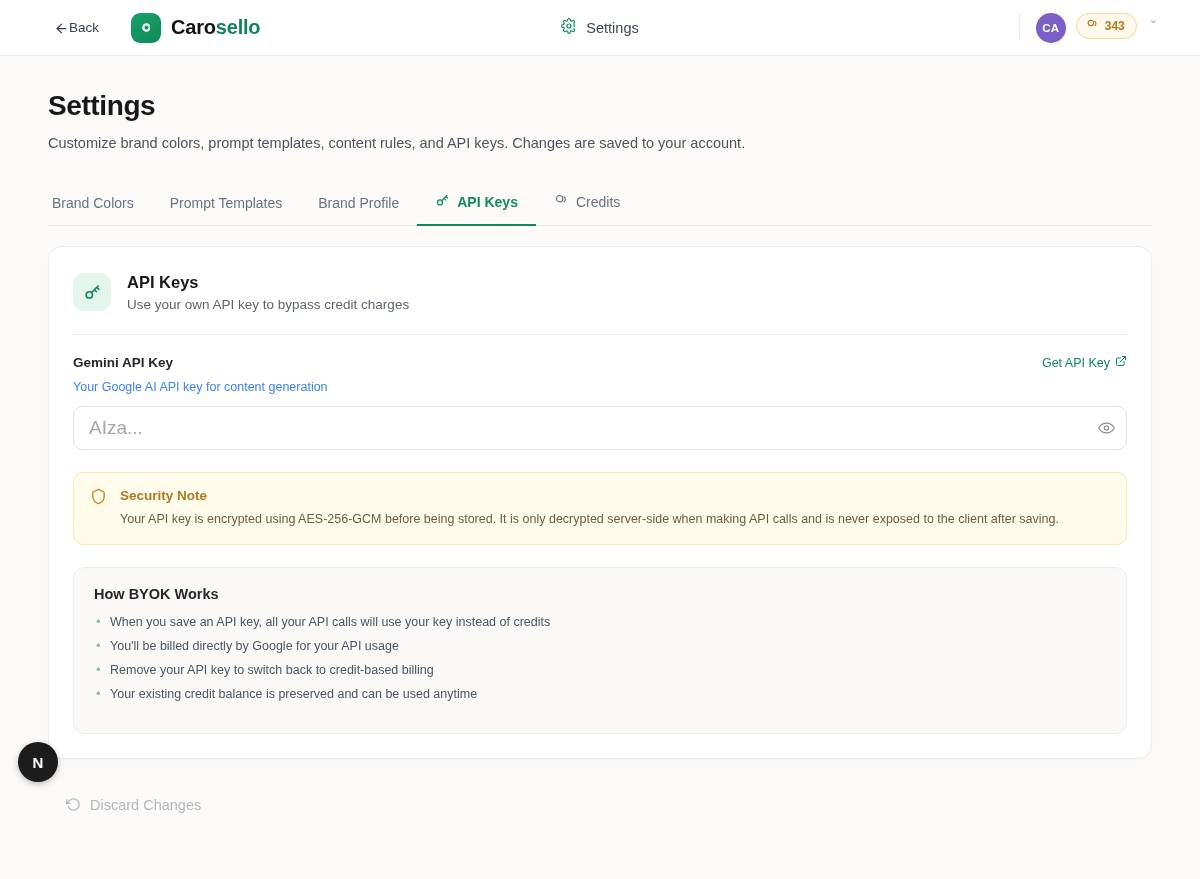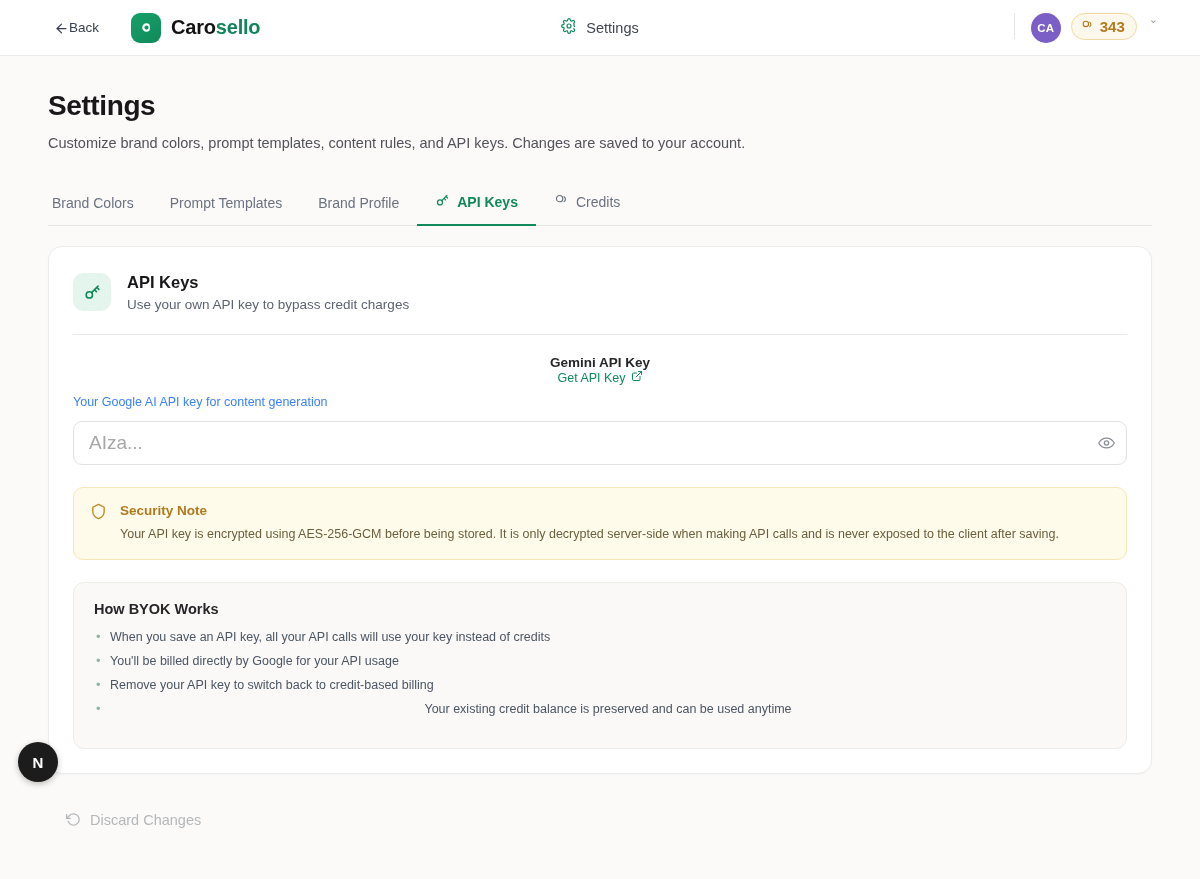--- a/index.html
+++ b/index.html
@@ -68,21 +68,21 @@
     display: flex; align-items: center; justify-content: center;
     font-size: 11.5px; font-weight: bold; letter-spacing: .3px;
   }
   .credits-pill {
     display: flex; align-items: center; gap: 6px;
     border: 1px solid #f1d9a0;
     background: #fdf8ec;
     color: #b4791c;
     border-radius: 14px;
     padding: 4px 11px 4px 9px;
-    font-size: 15px; font-weight: bold;
+    font-size: 12px; font-weight: bold;
   }
   .chev-down { color:#9aa0a6; font-size: 11px; margin-left:2px; }
 
   
   .page { padding: 34px 48px 0 48px; }
   h1.page-title {
     margin: 0; font-size: 28px; font-weight: bold; letter-spacing: -0.4px;
     color: #18181b;
   }
   .page-sub {
@@ -122,21 +122,21 @@
   .card-head-icon {
     width: 38px; height: 38px; border-radius: 11px;
     background: #e3f5ec;
     display: flex; align-items: center; justify-content: center;
     color: #0f8a5a; flex: none;
   }
   .card-title { font-size: 16.5px; font-weight: bold; color: #18181b; }
   .card-desc { margin-top: 5px; font-size: 13.5px; color: #5d6470; }
   .hr { height: 1px; background: #eceae6; margin: 22px 0 20px 0; }
 
-  .row-between { display: flex; align-items: center; justify-content: space-between; flex-direction: column; }
+  .row-between { display: flex; align-items: center; justify-content: space-between; }
   .field-label { font-size: 13.5px; font-weight: bold; color: #27272a; }
   .link {
     display: inline-flex; align-items: center; gap: 5px;
     font-size: 12.5px; color: #0f8a5a; cursor: pointer;
   }
   .field-help { margin-top: 10px; font-size: 12.5px; color: #3b82f6; }
 
   .input-wrap { position: relative; margin-top: 12px; }
   .input {
     width: 100%; height: 44px;
@@ -173,21 +173,21 @@
     padding: 18px 20px 20px 20px;
   }
   .byok-title { font-size: 14.5px; font-weight: bold; color: #27272a; }
   .byok ul { margin: 13px 0 12px 0; padding: 0; list-style: none; }
   .byok li {
     position: relative;
     padding-left: 16px;
     font-size: 12.5px; color: #4b5563;
     margin-bottom: 10px;
   }
-  .byok li:last-child { margin-bottom: 0; text-align: center; }
+  .byok li:last-child { margin-bottom: 0; }
   .byok li::before {
     content: "•"; position: absolute; left: 2px; top: -1px;
     color: #8bb9a4; font-size: 13px;
   }
 
   
   .footer {
     margin: 26px 48px 0 48px;
     display: flex; align-items: center; justify-content: space-between;
   }

